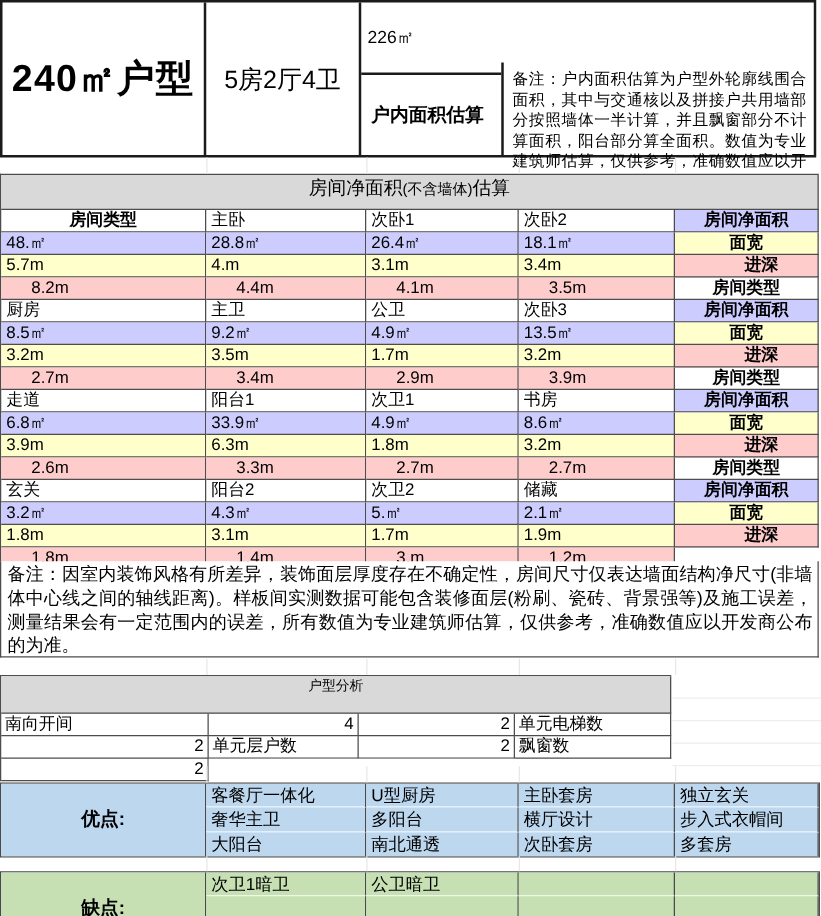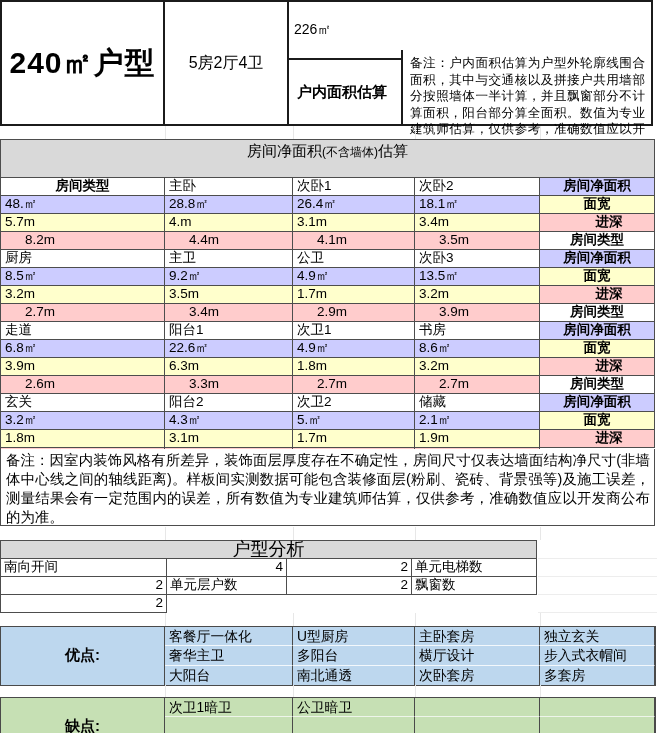--- a/index.html
+++ b/index.html
@@ -9,51 +9,51 @@
     background: #fff; overflow: hidden;
     font-family: "Liberation Sans", sans-serif; color: #000;
   }
   
   .toptbl { position:absolute; left:0; top:0; display:grid;
     grid-template-columns:161px 124px 114px 250px; grid-template-rows:122px;
     border:2px solid #1b1b1b; background:#fff; }
   .tt-c { border-left:2px solid #1b1b1b; }
   .tt-title { display:flex; align-items:center; justify-content:center;
     font-size:30px; font-weight:bold; letter-spacing:1px; }
-  .tt-layout { display:flex; align-items:center; justify-content:center; font-size:16px; }
+  .tt-layout { display:flex; align-items:center; justify-content:center; font-size:20px; }
   .tt-area { display:flex; flex-direction:column; }
   .tt-area .top { height:58px; border-bottom:2px solid #1b1b1b;
     display:flex; align-items:center; padding-left:5px; font-size:14px; }
   .tt-area .bot { flex:1; display:flex; align-items:center; padding-left:8px;
     font-size:15px; font-weight:bold; }
   .tt-note { padding:5px 6px 2px 7px; font-size:12.6px; line-height:16.6px; text-align:justify;margin-top:48px; }
   
   .room { position:absolute; left:0; top:139px; display:grid;
     grid-template-columns:164px 128px 122px 125px 115px;
     border-top:1px solid #4d4d4d; border-left:1px solid #4d4d4d; background:#fff; }
-  .room .ttl { grid-column:1/6; height:38px; background:#d9d9d9; text-align:center;
+  .room .ttl { grid-column:1/6; height:28px; background:#d9d9d9; text-align:center;
     font-size:15px; line-height:21px; border-right:1px solid #4d4d4d; border-bottom:1px solid #4d4d4d; }
   .room .ttl .small { font-size:12px; }
   .cell { height:18px; border-right:1px solid #4d4d4d; border-bottom:1px solid #4d4d4d;
     font-size:13.5px; line-height:16.5px; overflow:hidden; white-space:nowrap; }
   .lb { font-weight:bold; text-align:center; }
   .dt { padding-left:4px; }
   .r-a { background:#ccccff; }
   .r-w { background:#ffffcc; }
   .r-d { background:#ffcccc;padding-left:24px; }
   
   .bignote { position:absolute; left:0; top:449px; width:655px; height:77px;
     border:1px solid #4d4d4d; border-top:none; padding:2px 4px 0 5px;
     font-size:14.4px; line-height:19px; text-align:justify; background:#fff; }
   
   .antbl { position:absolute; left:0; top:540px; display:grid;
     grid-template-columns:166px 120px 125px 125px;
     border-top:1px solid #4d4d4d; border-left:1px solid #4d4d4d; background:#fff; }
-  .antbl .ttl { grid-column:1/5; height:18px; background:#d9d9d9; text-align:center;
-    font-size:18px; line-height:17px; border-right:1px solid #4d4d4d; border-bottom:1px solid #4d4d4d; }
+  .antbl .ttl { grid-column:1/5; height:30px; background:#d9d9d9; text-align:center;
+    font-size:11px; line-height:17px; border-right:1px solid #4d4d4d; border-bottom:1px solid #4d4d4d; }
   .an-l { padding-left:3px; }
   .an-v { text-align:right; padding-right:3px; }
   .ghost { border:none !important; background:#fff; }
   
   .pc { position:absolute; left:0; display:grid;
     grid-template-columns:164px 128px 122px 125px 115px;
     grid-auto-rows:19.33px;
     border:1px solid #4a4a4a; }
   .pc .label { grid-row:1/4; grid-column:1; display:flex; align-items:center; justify-content:center;
     font-size:15px; font-weight:bold; border-right:1px solid #4a4a4a; }
@@ -128,21 +128,21 @@
       <div class="cell dt r-d">2.9m</div>
       <div class="cell dt r-d">3.9m</div>
 
     <div class="cell lb">房间类型</div>
       <div class="cell dt">走道</div>
       <div class="cell dt">阳台1</div>
       <div class="cell dt">次卫1</div>
       <div class="cell dt">书房</div>
     <div class="cell lb r-a">房间净面积</div>
       <div class="cell dt r-a">6.8㎡</div>
-      <div class="cell dt r-a">22.6㎡</div>
+      <div class="cell dt r-a">33.9㎡</div>
       <div class="cell dt r-a">4.9㎡</div>
       <div class="cell dt r-a">8.6㎡</div>
     <div class="cell lb r-w">面宽</div>
       <div class="cell dt r-w">3.9m</div>
       <div class="cell dt r-w">6.3m</div>
       <div class="cell dt r-w">1.8m</div>
       <div class="cell dt r-w">3.2m</div>
     <div class="cell lb r-d">进深</div>
       <div class="cell dt r-d">2.6m</div>
       <div class="cell dt r-d">3.3m</div>

